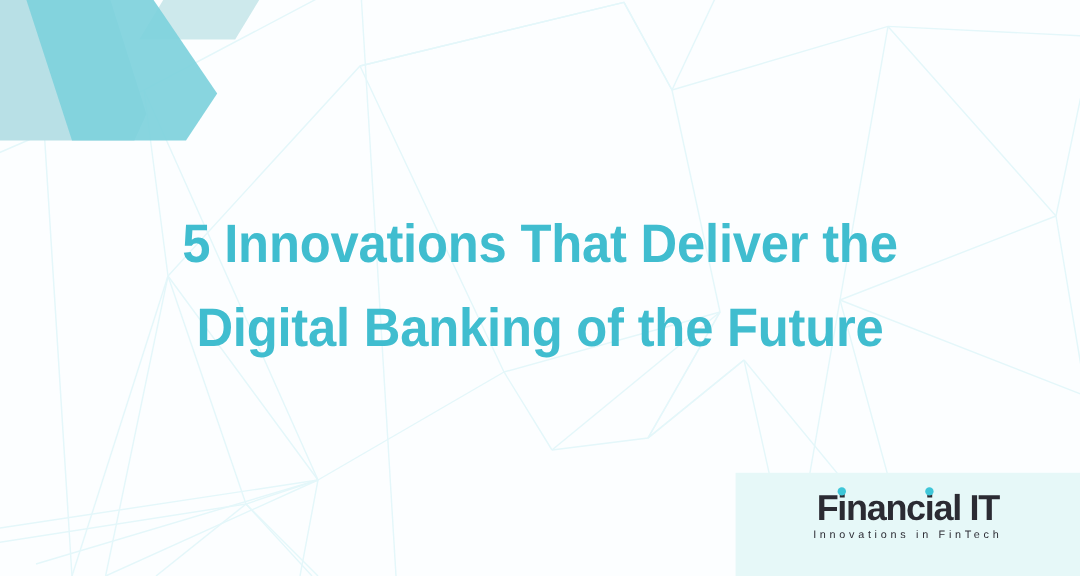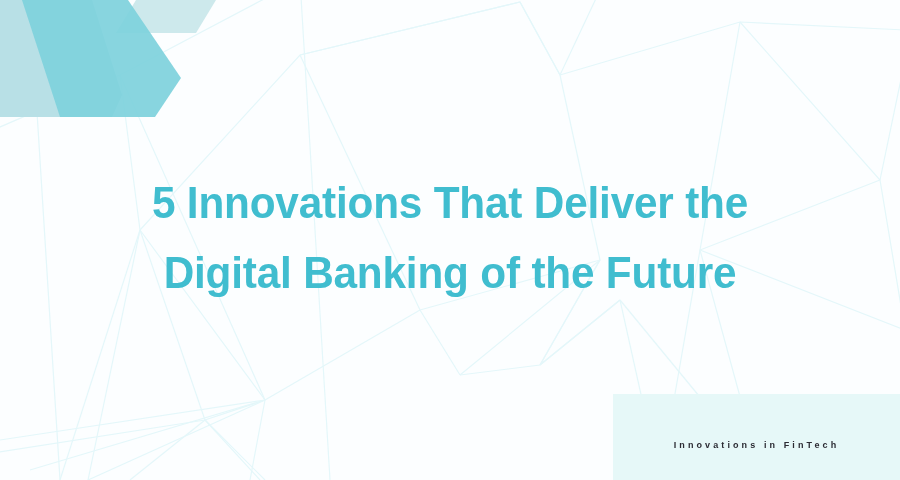--- a/index.html
+++ b/index.html
@@ -110,21 +110,21 @@
     top: -2px;
   }
   .logo-tagline {
     position: absolute;
     left: 0;
     top: 45px;
     width: 287px;
     text-align: center;
     color: #2b2b33;
     font-family: "Liberation Sans", sans-serif;
-    font-weight: bold;
+    font-weight: normal;
     font-size: 9px;
     line-height: 12px;
     letter-spacing: 3.1px;
     white-space: nowrap;
   }
 </style>
 </head>
 <body>
 
 <div class="banner">
@@ -173,17 +173,20 @@
     <polygon points="22,0 128,0 181,78 155,117 60,117" fill="#7ed1dc" opacity="0.92"></polygon>
   </svg>
 
   <div class="title-block">
     <span class="title-line">5 Innovations That Deliver the</span>
     <span class="title-line">Digital Banking of the Future</span>
   </div>
 
   <div class="logo-panel">
     <div class="logo-inner">
+      <div class="logo-wordmark">
+        <span>F</span><span class="dotless-i"><span class="tealdot"></span><span class="stem">i</span></span><span>nanc</span><span class="dotless-i"><span class="tealdot"></span><span class="stem">i</span></span><span>al IT</span>
+      </div>
       <div class="logo-tagline">Innovations in FinTech</div>
     </div>
   </div>
 
 </div>
 
 </body></html>

